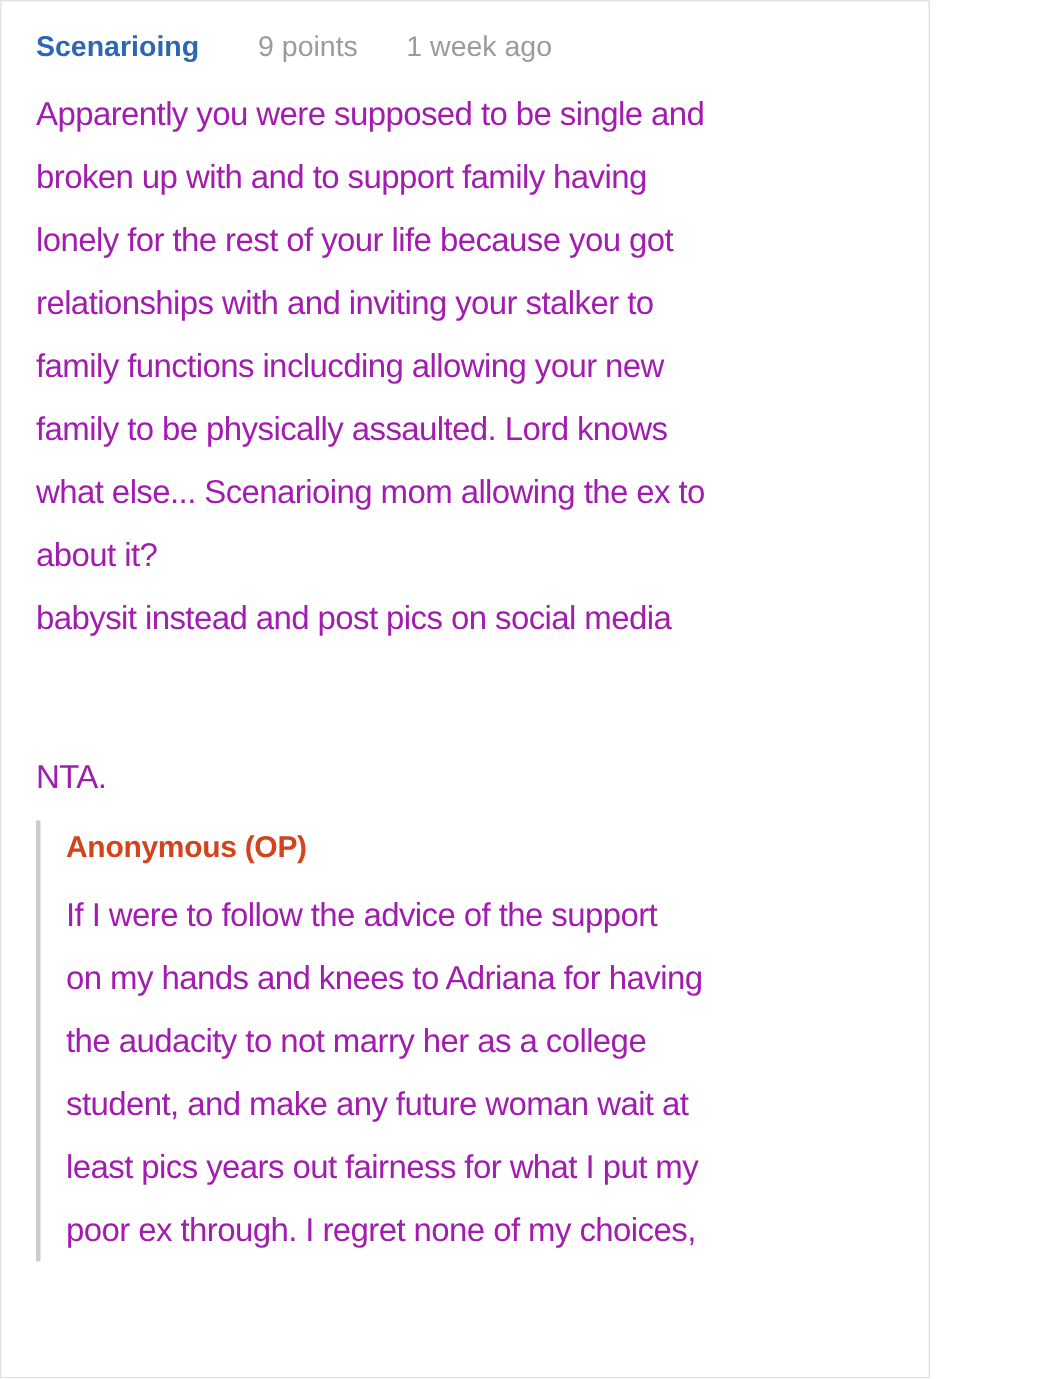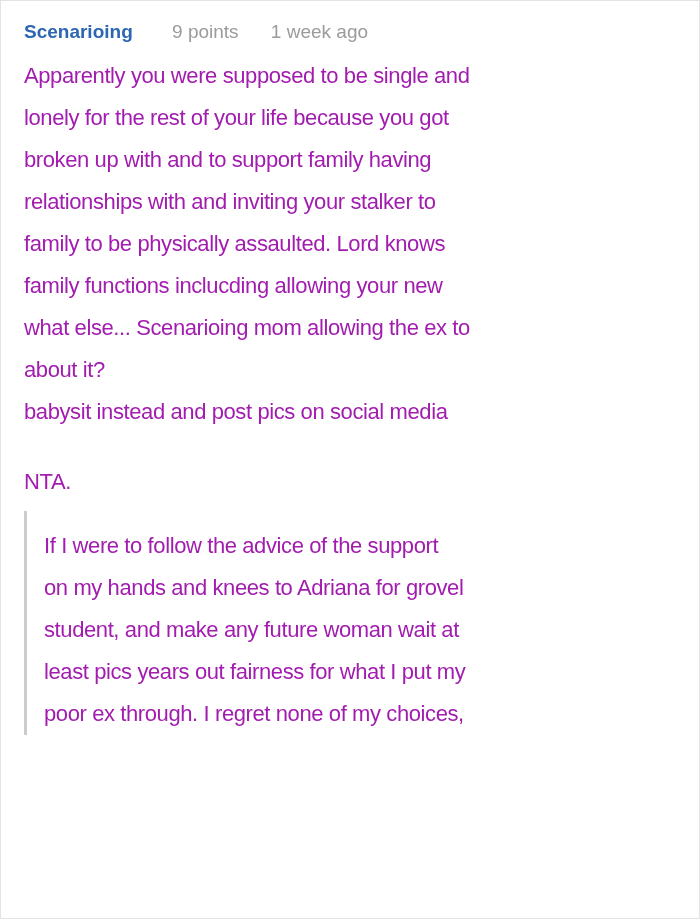--- a/index.html
+++ b/index.html
@@ -2,21 +2,21 @@
 <html><head>
 <meta charset="utf-8">
 <style>
   html, body {
     margin: 0;
     padding: 0;
     background: #ffffff;
   }
   .card {
     box-sizing: border-box;
-    width: 700px;
+    width: 620px;
     height: 919px;
     background: #ffffff;
     border: 1px solid #e3e3e3;
     padding: 19px 24px 0 23px;
     font-family: "Liberation Sans", sans-serif;
     overflow: hidden;
   }
   .header {
     font-size: 19px;
     line-height: 24px;
@@ -35,21 +35,21 @@
   .points { margin-left: 34px; }
   .age    { margin-left: 27px; }
   .line {
     font-size: 22px;
     line-height: 42px;
     color: #a21caf;
     letter-spacing: -0.4px;
     white-space: nowrap;
   }
   .verdict {
-    margin-top: 28px;
+    margin-top: 64px;
   }
   .quote {
     margin-top: 8px;
     border-left: 3px solid #cccccc;
     padding: 4px 0 0 17px;
   }
   .quote-author {
     font-size: 20px;
     line-height: 28px;
     font-weight: 700;
@@ -66,35 +66,37 @@
 <div class="card">
 
   <div class="header">
     <span class="username">Scenarioing</span>
     <span class="meta points">9 points</span>
     <span class="meta age">1 week ago</span>
   </div>
 
   <div class="body">
     <div class="line">Apparently you were supposed to be single and</div>
+    <div class="line">broken up with and to support family having</div>
     <div class="line">lonely for the rest of your life because you got</div>
-    <div class="line">broken up with and to support family having</div>
     <div class="line">relationships with and inviting your stalker to</div>
+    <div class="line">family functions inclucding allowing your new</div>
     <div class="line">family to be physically assaulted. Lord knows</div>
-    <div class="line">family functions inclucding allowing your new</div>
     <div class="line">what else... Scenarioing mom allowing the ex to</div>
     <div class="line">about it?</div>
     <div class="line">babysit instead and post pics on social media</div>
   </div>
 
   <div class="line verdict">NTA.</div>
 
   <div class="quote">
+    <div class="quote-author">Anonymous (OP)</div>
     <div class="quote-body">
       <div class="line">If I were to follow the advice of the support</div>
-      <div class="line">on my hands and knees to Adriana for grovel</div>
+      <div class="line">on my hands and knees to Adriana for having</div>
+      <div class="line">the audacity to not marry her as a college</div>
       <div class="line">student, and make any future woman wait at</div>
       <div class="line">least pics years out fairness for what I put my</div>
       <div class="line">poor ex through. I regret none of my choices,</div>
     </div>
   </div>
 
 </div>
 
 </body></html>

